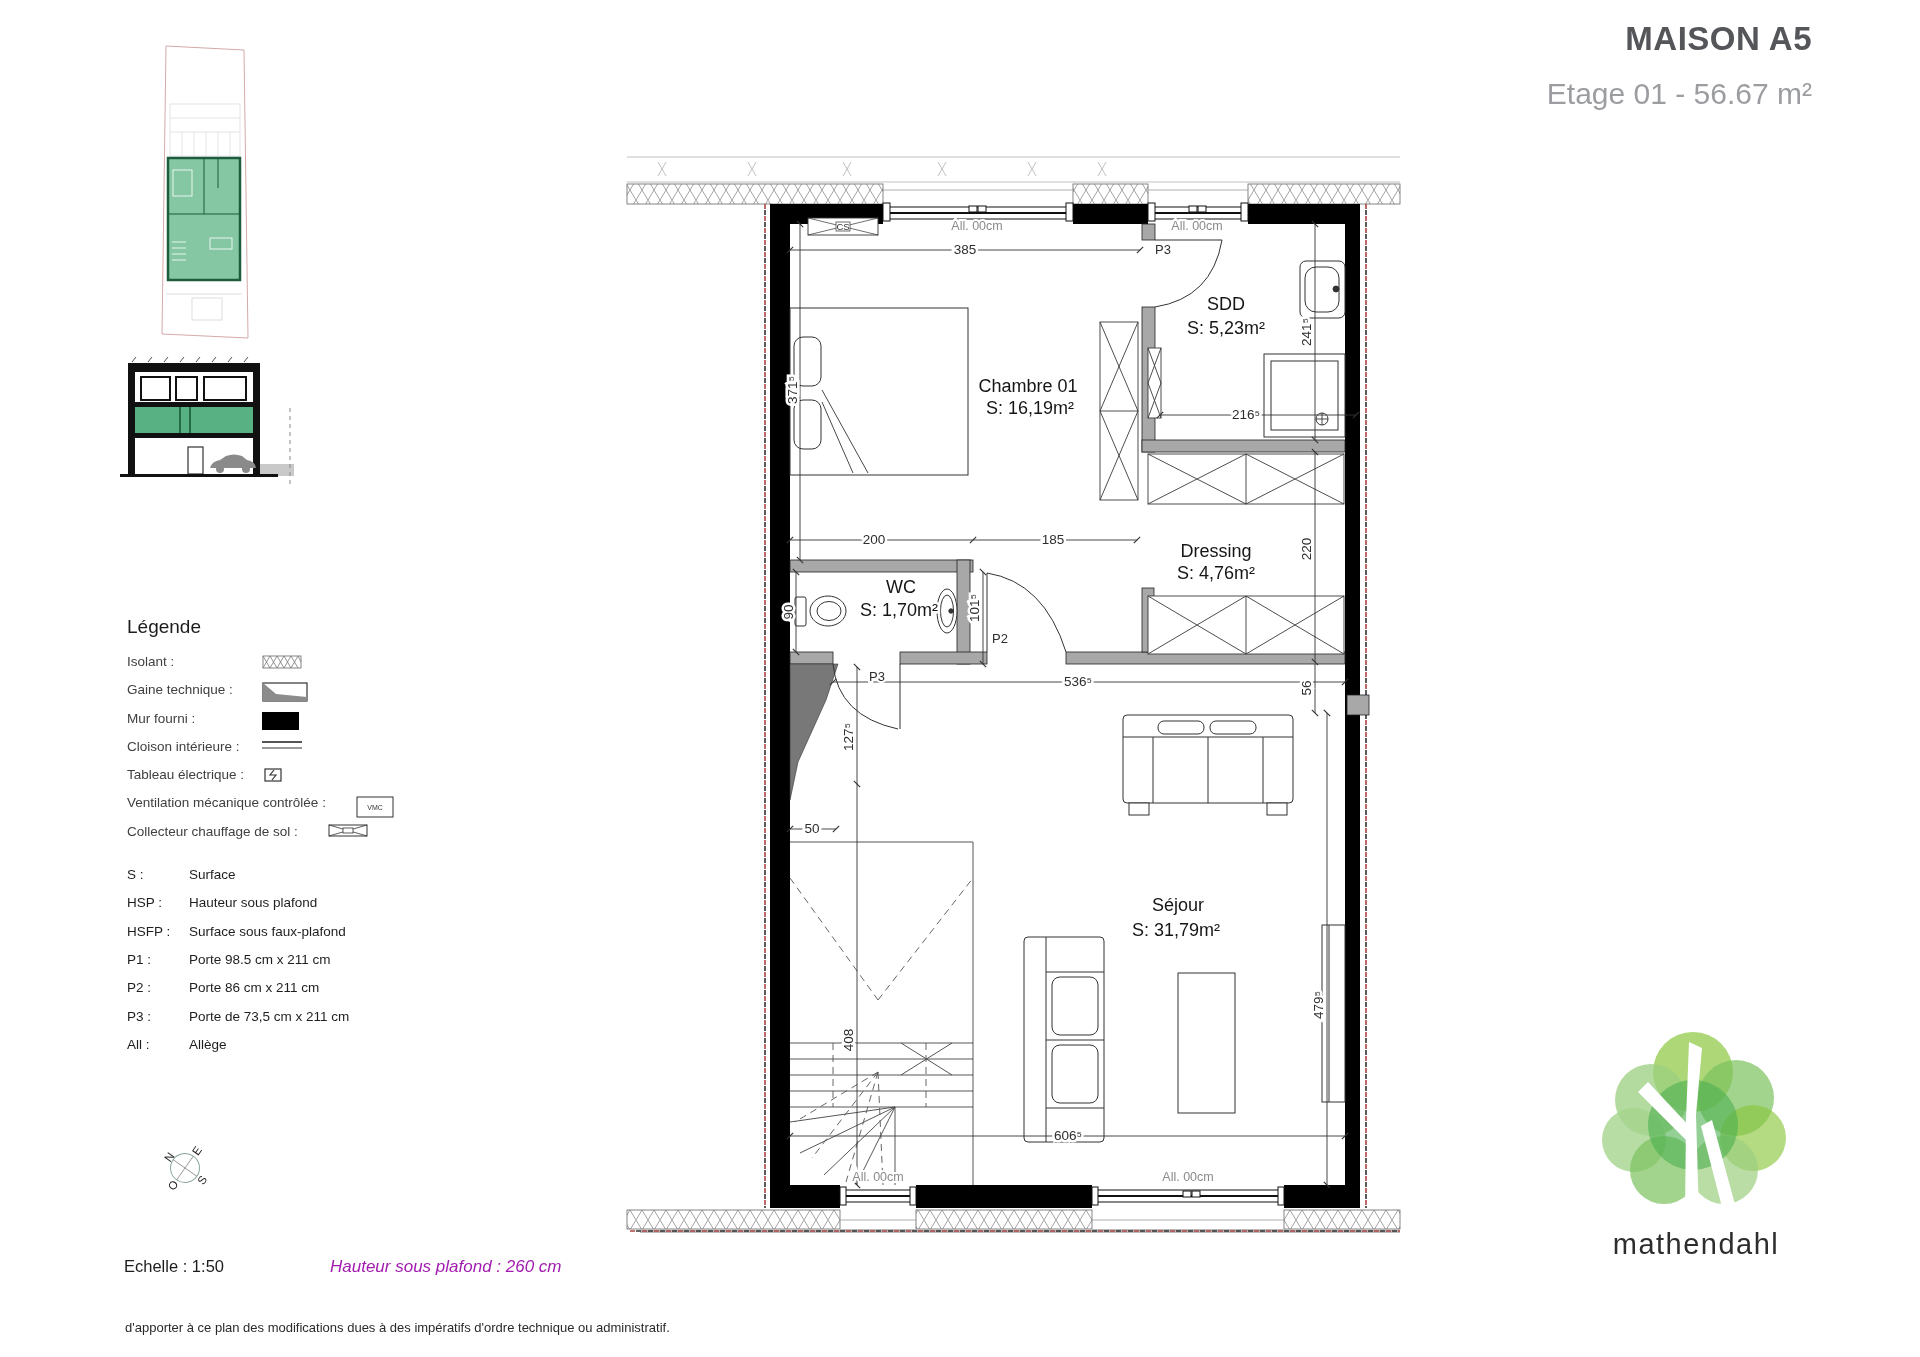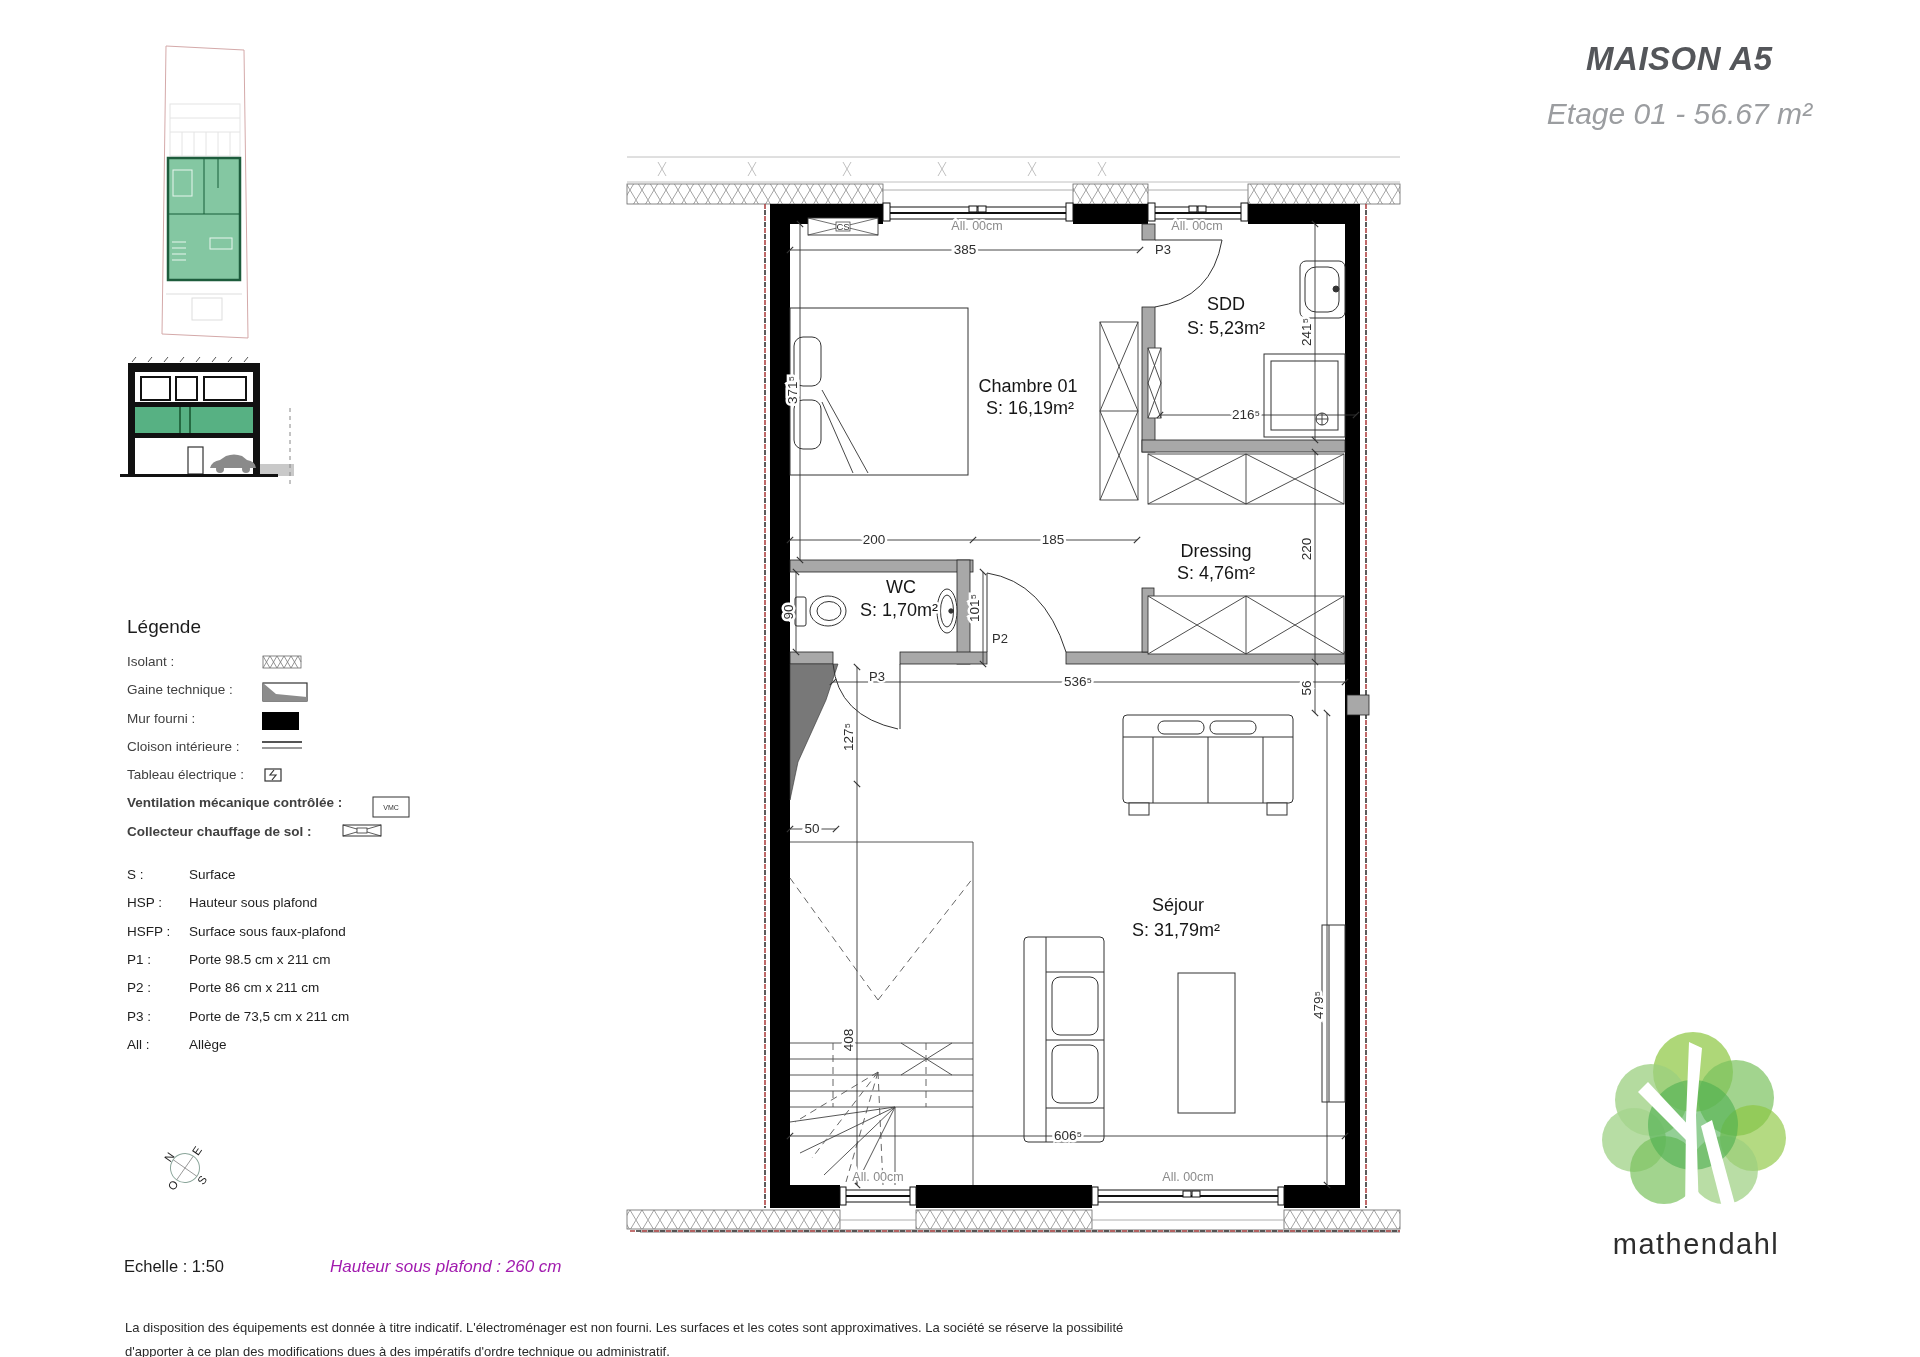--- a/index.html
+++ b/index.html
@@ -1,31 +1,31 @@
 <!DOCTYPE html>
 <html><head>
 <meta charset="utf-8">
 <style>
   html,body{margin:0;padding:0;}
   body{width:1920px;height:1357px;position:relative;background:#ffffff;
        font-family:"Liberation Sans",sans-serif;color:#222;overflow:hidden;}
-  .hdr{position:absolute;top:40px;right:108px;text-align:center;font-style:italic;}
+  .hdr{position:absolute;top:20px;right:108px;text-align:right;}
   .hdr .t{font-size:33px;font-weight:bold;color:#54565a;letter-spacing:.5px;}
   .hdr .s{font-size:30px;color:#9b9da0;margin-top:19px;font-weight:400;}
   svg text{font-family:"Liberation Sans",sans-serif;}
   .dim{font-size:13.5px;fill:#2e2e2e;paint-order:stroke;stroke:#fff;stroke-width:5px;text-anchor:middle;}
   .alab{font-size:12.5px;fill:#8b8b8b;paint-order:stroke;stroke:#fff;stroke-width:4px;text-anchor:middle;}
   .room{font-size:18px;fill:#161616;paint-order:stroke;stroke:#fff;stroke-width:5px;text-anchor:middle;}
   .plab{font-size:13px;fill:#2e2e2e;paint-order:stroke;stroke:#fff;stroke-width:4px;text-anchor:middle;}
   .cstext{font-size:9.5px;fill:#333;text-anchor:middle;}
   .legend{position:absolute;left:127px;top:612px;width:340px;}
   .legend h3{font-size:19px;font-weight:400;margin:4px 0 16px 0;color:#1c1c1c;}
   .lrow{display:flex;align-items:flex-start;height:28.3px;font-size:13.5px;color:#404040;}
   .lrow .lab{flex:0 0 135px;}
-  .lrow.wide .lab{flex:0 0 auto;margin-right:30px;font-weight:bold;}
+  .lrow.wide .lab{flex:0 0 auto;margin-right:30px;}
   .abbr{margin-top:8px;}
   .arow{display:flex;align-items:center;height:28.4px;font-size:13.5px;color:#1e1e1e;}
   .arow .k{flex:0 0 62px;}
   .footer-scale{position:absolute;left:124px;top:1257px;font-size:16.5px;color:#1c1c1c;}
   .footer-height{position:absolute;left:330px;top:1257px;font-size:17px;color:#a21caf;font-style:italic;}
   .disclaimer{position:absolute;left:125px;top:1316px;font-size:13px;color:#2a2a2a;line-height:1.85;}
   .wordmark{position:absolute;left:1586px;top:1228px;width:220px;text-align:center;
             font-size:29px;color:#2d2d2d;letter-spacing:1.5px;font-weight:400;}
   .abs{position:absolute;}
 </style>
@@ -510,21 +510,20 @@
     <text x="0" y="-19" text-anchor="middle" dominant-baseline="central" font-size="11.5" fill="#1e1e1e">N</text>
     <text x="21" y="0" text-anchor="middle" dominant-baseline="central" font-size="11.5" fill="#1e1e1e">E</text>
     <text x="0" y="21" text-anchor="middle" dominant-baseline="central" font-size="11.5" fill="#1e1e1e">S</text>
     <text x="-21" y="0" text-anchor="middle" dominant-baseline="central" font-size="11.5" fill="#1e1e1e">O</text>
   </g>
 </svg>
 
 <div class="footer-scale">Echelle : 1:50</div>
 <div class="footer-height">Hauteur sous plafond : 260 cm</div>
 <div class="disclaimer">
-  <div>La disposition des équipements est donnée à titre indicatif. L'électroménager est non fourni. Les surfaces et les cotes sont approximatives. La société se réserve la possibilité</div>
   <div>d'apporter à ce plan des modifications dues à des impératifs d'ordre technique ou administratif.</div>
 </div>
 
 <svg class="abs" style="left:1596px;top:1020px" width="195" height="195" viewBox="0 0 195 195">
   <circle cx="97" cy="52" r="40" fill="#8cc63f" fill-opacity="0.7"></circle>
   <circle cx="55" cy="80" r="36" fill="#9bcf7f" fill-opacity="0.75"></circle>
   <circle cx="140" cy="78" r="38" fill="#7bc25e" fill-opacity="0.7"></circle>
   <circle cx="38" cy="120" r="32" fill="#a5d48d" fill-opacity="0.8"></circle>
   <circle cx="157" cy="118" r="33" fill="#8cc63f" fill-opacity="0.65"></circle>
   <circle cx="68" cy="150" r="34" fill="#7bc25e" fill-opacity="0.7"></circle>

